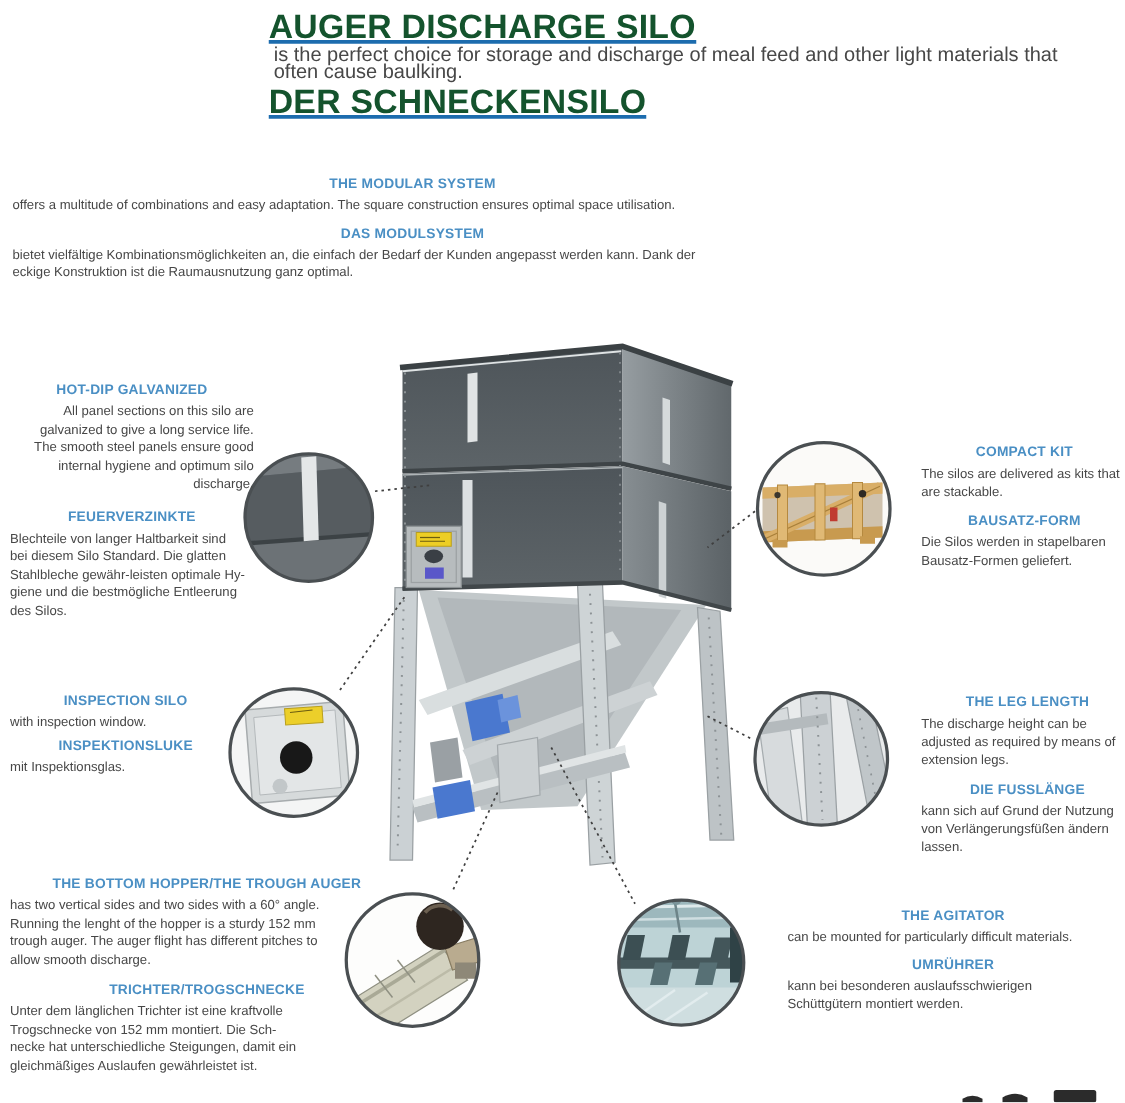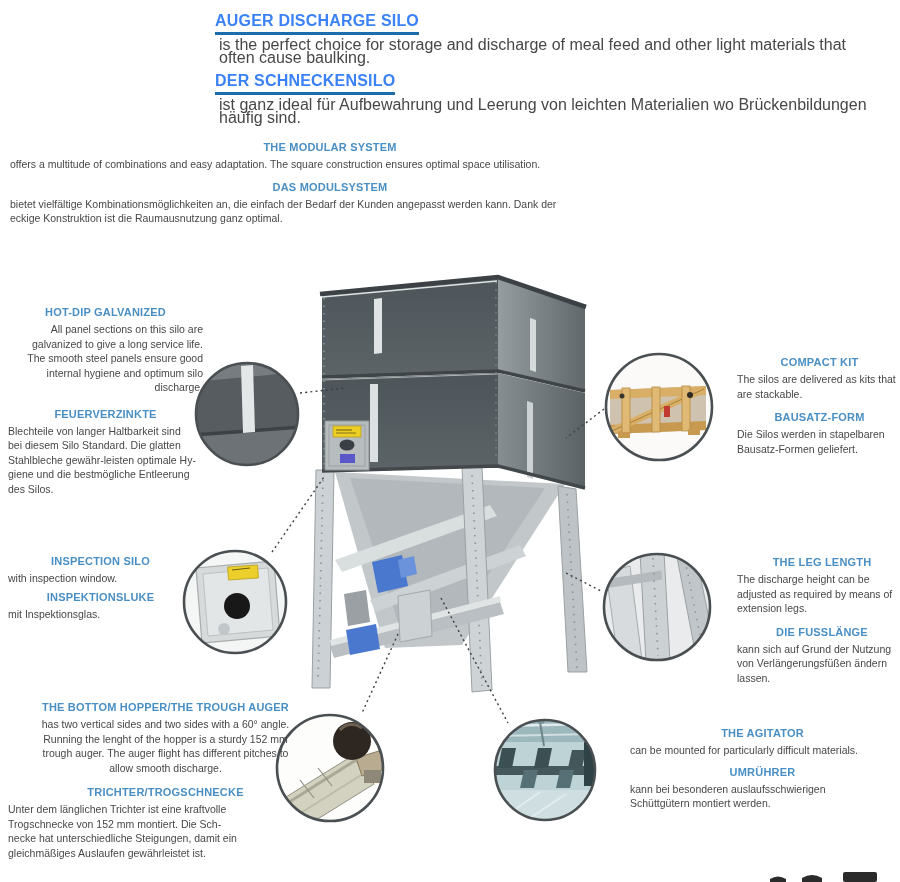--- a/index.html
+++ b/index.html
@@ -3,21 +3,21 @@
 <meta charset="utf-8">
 <style>
   html,body{margin:0;padding:0;background:#fff;}
   #page{
     position:relative;width:900px;height:882px;background:#ffffff;overflow:hidden;
     font-family:"Liberation Sans",sans-serif;
   }
   .abs{position:absolute;}
   
   .big-title{
-    font-size:16px;font-weight:bold;color:#3b82f6;letter-spacing:.2px;
+    font-size:27px;font-weight:bold;color:#14532d;letter-spacing:.2px;
     border-bottom:3px solid #1c6cae;display:inline-block;padding-bottom:0px;line-height:22px;
     margin:0;
   }
   .big-sub{
     font-size:16px;color:#474747;margin:3px 0 6px 4px;line-height:13px;
   }
   
   .note h3{
     font-size:11px;font-weight:bold;color:#4a8fc4;margin:0 0 3px 0;line-height:13px;letter-spacing:.2px;text-align:center;
   }
@@ -228,21 +228,20 @@
       <path d="M770,882 L770,879 Q778,874 786,879 L786,882 Z"></path>
       <path d="M802,882 L802,878 Q812,872 822,878 L822,882 Z"></path>
       <rect x="843" y="872" width="34" height="10" rx="2"></rect>
     </g>
   </svg>
 
   <div class="abs" style="left:215px;top:10px;width:660px;z-index:2;">
     <h1 class="big-title">AUGER DISCHARGE SILO</h1>
     <div class="big-sub">is the perfect choice for storage and discharge of meal feed and other light materials that often cause baulking.</div>
     <h1 class="big-title">DER SCHNECKENSILO</h1>
-    <div class="big-sub">ist ganz ideal für Aufbewahrung und Leerung von leichten Materialien wo Brückenbildungen häufig sind.</div>
   </div>
 
   <div class="note abs" style="left:10px;top:141px;width:640px;z-index:2;">
     <h3>THE MODULAR SYSTEM</h3>
     <p>offers a multitude of combinations and easy adaptation. The square construction ensures optimal space utilisation.</p>
     <h3>DAS MODULSYSTEM</h3>
     <p>bietet vielfältige Kombinationsmöglichkeiten an, die einfach der Bedarf der Kunden angepasst werden kann. Dank der
 eckige Konstruktion ist die Raumausnutzung ganz optimal.</p>
   </div>
 
@@ -263,21 +262,21 @@
 
   <div class="note abs" style="left:8px;top:555px;width:185px;z-index:2;">
     <h3>INSPECTION SILO</h3>
     <p style="margin-bottom:5px;">with inspection window.</p>
     <h3>INSPEKTIONSLUKE</h3>
     <p>mit Inspektionsglas.</p>
   </div>
 
   <div class="note abs" style="left:8px;top:701px;width:315px;z-index:2;">
     <h3>THE BOTTOM HOPPER/THE TROUGH AUGER</h3>
-    <p style="margin-bottom:11px;text-align:center;">has two vertical sides and two sides with a 60° angle.
+    <p style="margin-bottom:11px;">has two vertical sides and two sides with a 60° angle.
 Running the lenght of the hopper is a sturdy 152 mm
 trough auger. The auger flight has different pitches to
 allow smooth discharge.</p>
     <h3>TRICHTER/TROGSCHNECKE</h3>
     <p>Unter dem länglichen Trichter ist eine kraftvolle
 Trogschnecke von 152 mm montiert. Die Sch-
 necke hat unterschiedliche Steigungen, damit ein
 gleichmäßiges Auslaufen gewährleistet ist.</p>
   </div>
 

